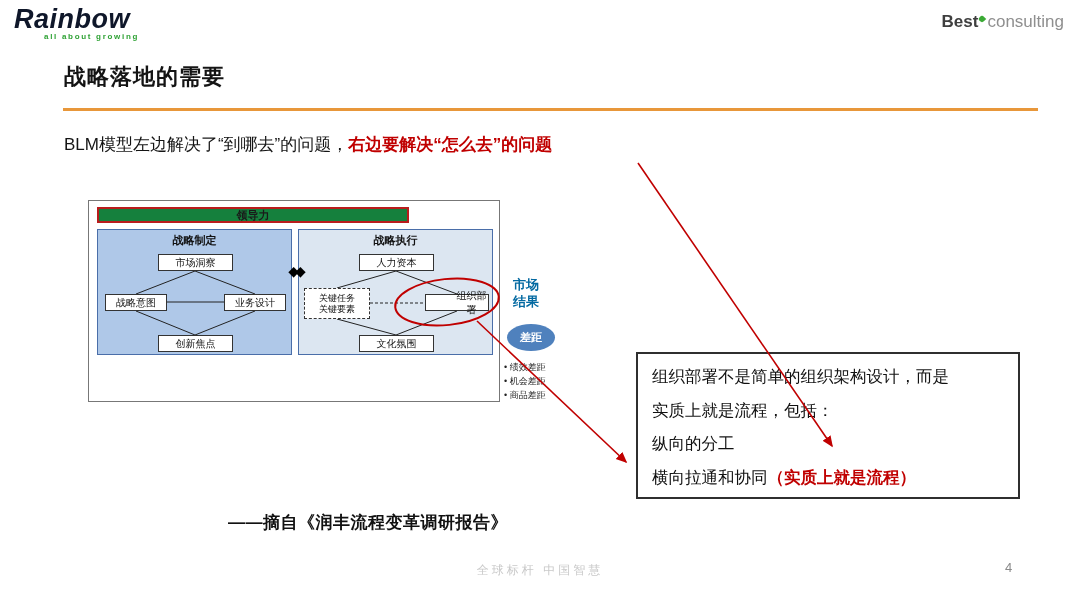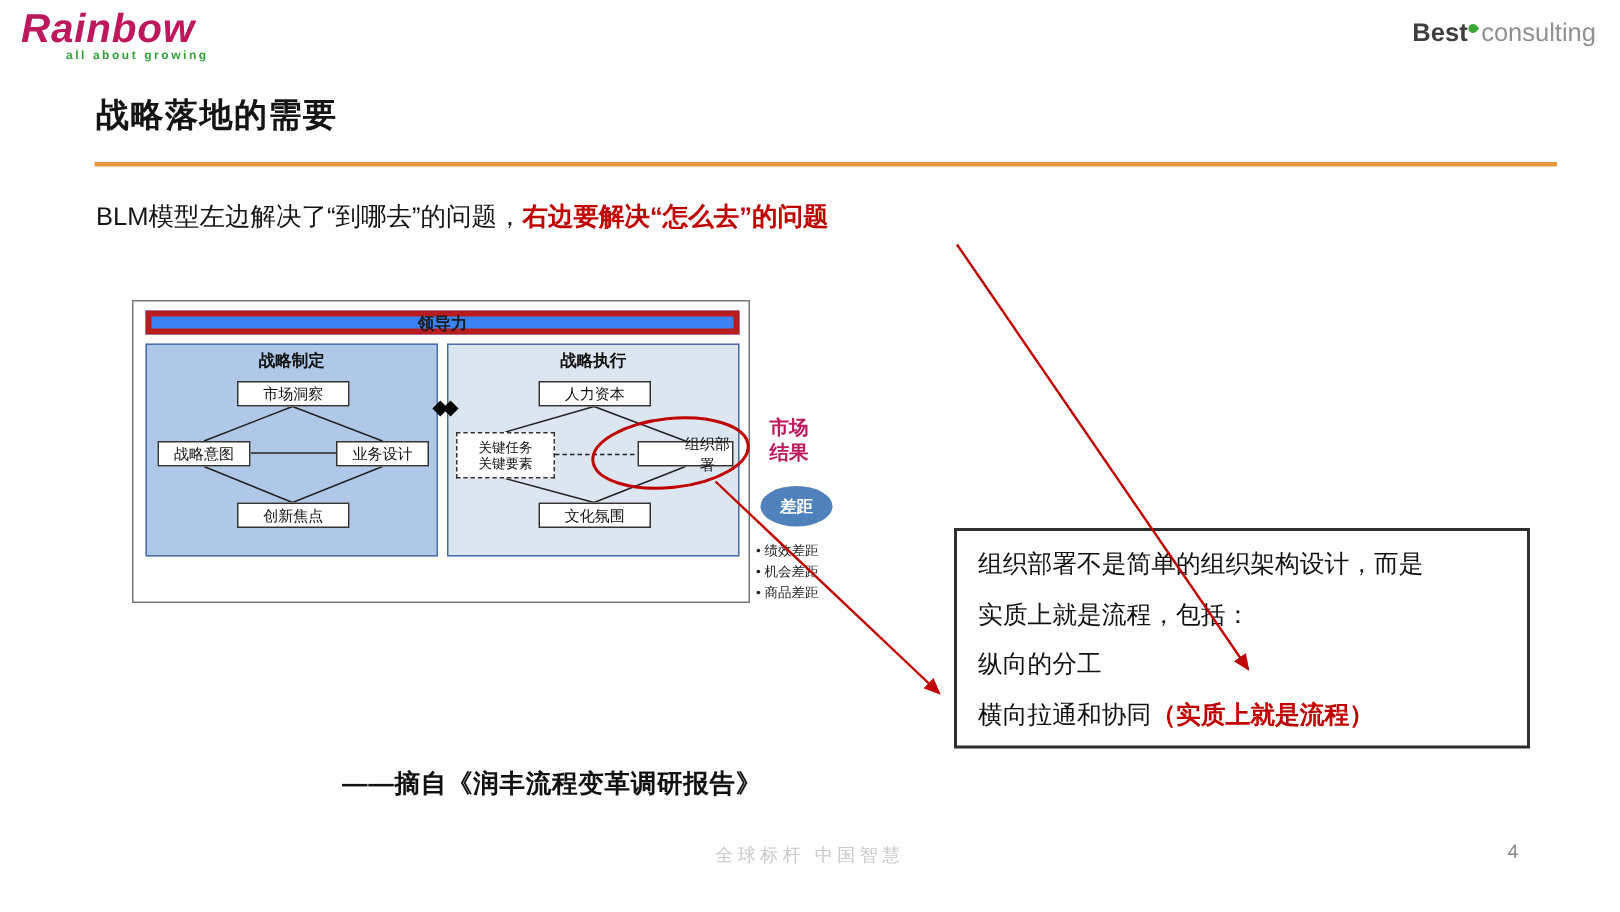--- a/index.html
+++ b/index.html
@@ -4,51 +4,51 @@
 <style>
   * { margin:0; padding:0; box-sizing:border-box; }
   html,body { background:#ffffff; }
   .slide {
     position:relative; width:1080px; height:608px; background:#ffffff;
     font-family:"Liberation Sans","DejaVu Sans",sans-serif; overflow:hidden;
   }
 
   
   .logo-left { position:absolute; left:14px; top:4px; }
-  .logo-left .brand { font-size:27px; font-weight:bold; font-style:italic; color:#be185d; letter-spacing:.5px; }
+  .logo-left .brand { font-size:27px; font-weight:bold; font-style:italic; color:#0f172a; letter-spacing:.5px; }
   .logo-left .tagline { font-size:8px; font-weight:bold; color:#2FA235; letter-spacing:1.7px; margin-top:-3px; padding-left:30px; }
   .logo-right { position:absolute; right:16px; top:12px; font-size:17px; white-space:nowrap; }
   .logo-right .bold { font-weight:bold; color:#3f3f3f; }
   .logo-right .leaf { display:inline-block; width:6px; height:6px; background:#3BAA35; border-radius:60% 0 60% 60%; margin:0 2px 8px 1px; vertical-align:middle; transform:rotate(45deg); }
   .logo-right .light { color:#8f8f8f; }
 
   
   .page-title { position:absolute; left:64px; top:62px; font-size:22px; font-weight:bold; color:#141414; letter-spacing:1px; }
   .divider { position:absolute; left:63px; top:108px; width:975px; height:3px; background:#E8973A; }
   .intro { position:absolute; left:64px; top:133px; font-size:17px; color:#141414; }
   .intro .red { color:#C00000; font-weight:bold; }
 
   
   .blm { position:absolute; left:88px; top:200px; width:412px; height:202px; border:1px solid #777; background:#fff; }
-  .hbar { position:absolute; left:8px; width:396px; height:16px; background:#3b82f6; border:4px solid #b91c1c;
+  .hbar { position:absolute; left:8px; width:312px; height:16px; background:#15803d; border:2px solid #b91c1c;
           display:flex; align-items:center; justify-content:center; font-size:11px; font-weight:bold; color:#1a1a1a; }
   .hbar.top { top:6px; }
   .hbar.bottom { bottom:6px; }
-  .panel { position:absolute; top:28px; width:195px; height:142px; border:1px solid #4a6ea9; }
+  .panel { position:absolute; top:28px; width:195px; height:126px; border:1px solid #4a6ea9; }
   .panel.pleft  { left:8px;  background:#AFC8E8; }
   .panel.pright { left:209px; background:#DCE6F1; }
   .ptitle { position:absolute; top:3px; left:0; right:0; text-align:center; font-size:11px; font-weight:bold; color:#111; }
   .node { position:absolute; background:#fff; border:1px solid #333; display:flex; align-items:center; justify-content:center;
           font-size:10px; color:#111; z-index:2; text-align:center; }
   .node.dashed { border-style:dashed; flex-direction:column; font-size:9px; line-height:11px; }
   .panel svg.wires { position:absolute; left:0; top:0; z-index:1; }
   .connector { position:absolute; left:190px; top:62px; width:32px; text-align:center; font-size:14px; color:#000;
                letter-spacing:-4px; z-index:3; }
 
-  .market-result { position:absolute; left:513px; top:276px; font-size:13px; font-weight:bold; color:#be185d; line-height:17px; }
+  .market-result { position:absolute; left:513px; top:276px; font-size:13px; font-weight:bold; color:#0369a1; line-height:17px; }
   .gap-badge { position:absolute; left:507px; top:324px; width:48px; height:27px; background:#4F81BD; color:#fff;
                border-radius:50%; display:flex; align-items:center; justify-content:center; font-size:11px; font-weight:bold; }
   .gap-list { position:absolute; left:504px; top:360px; font-size:9px; color:#222; line-height:14px; }
   .gap-item::before { content:"• "; }
 
   
   .overlay { position:absolute; left:0; top:0; width:1080px; height:608px; z-index:10; pointer-events:none; }
 
   
   .callout { position:absolute; left:636px; top:352px; width:384px; height:147px; background:#fff;

